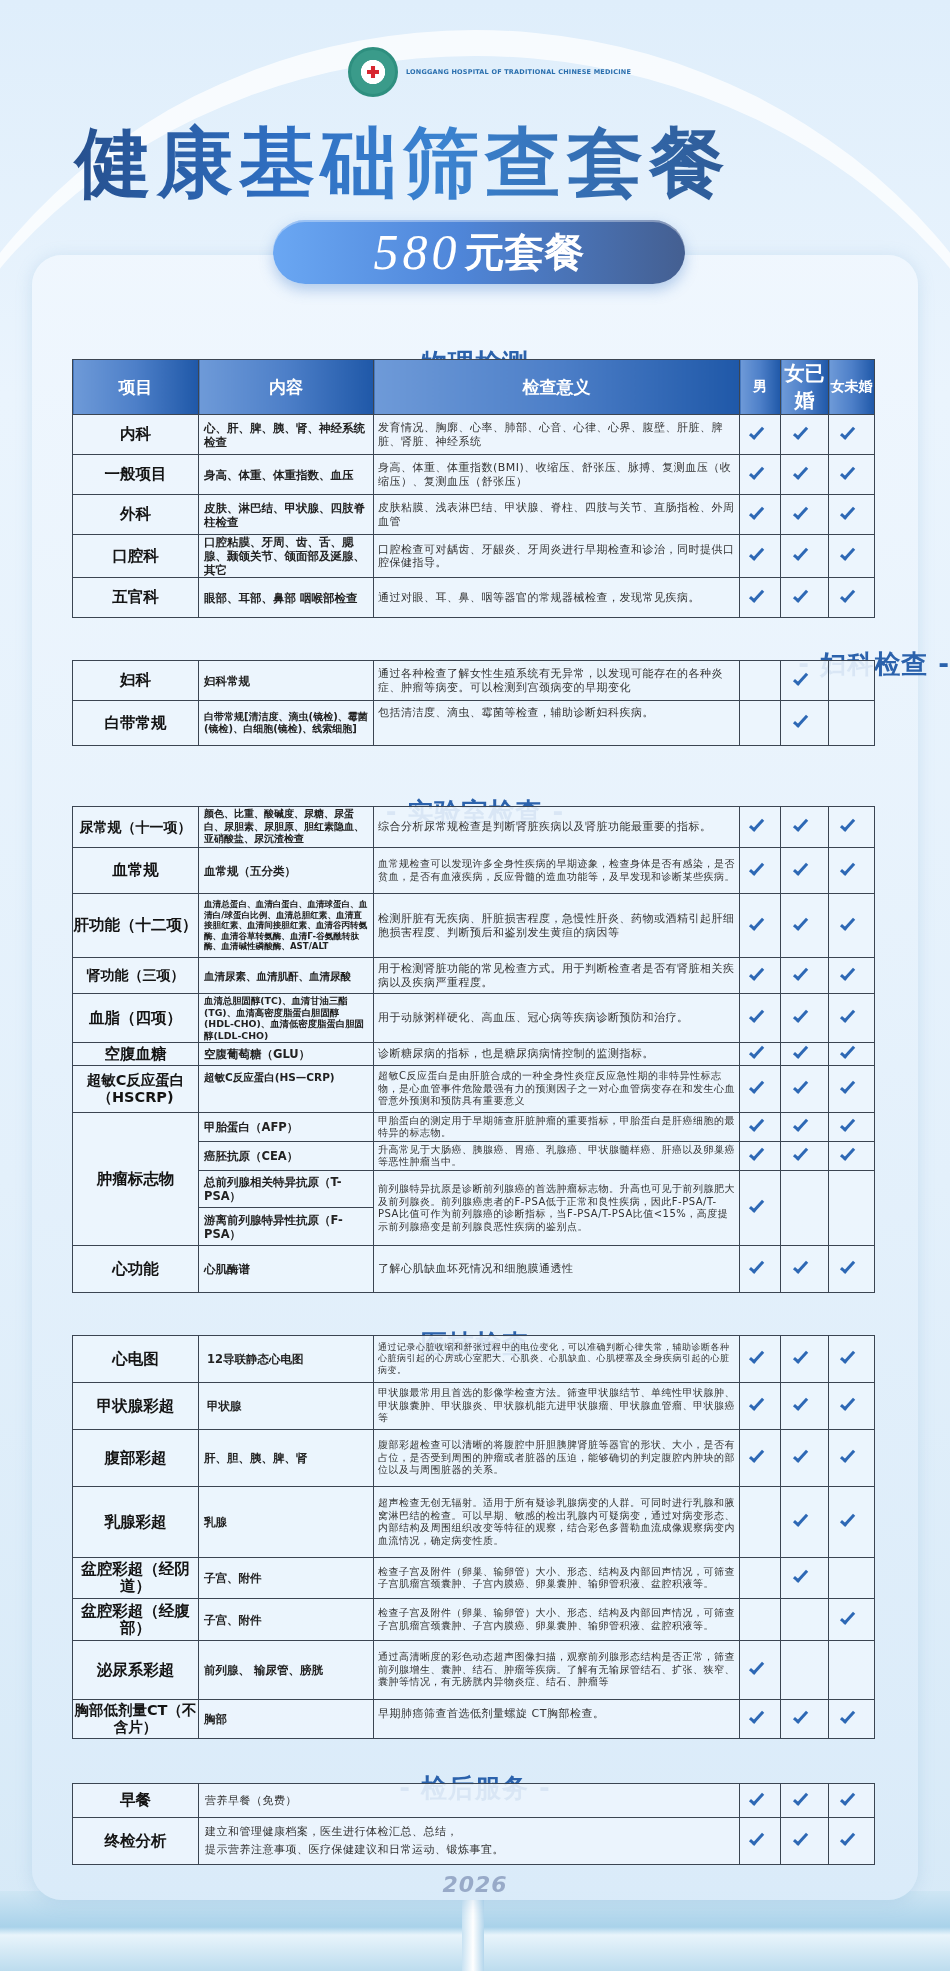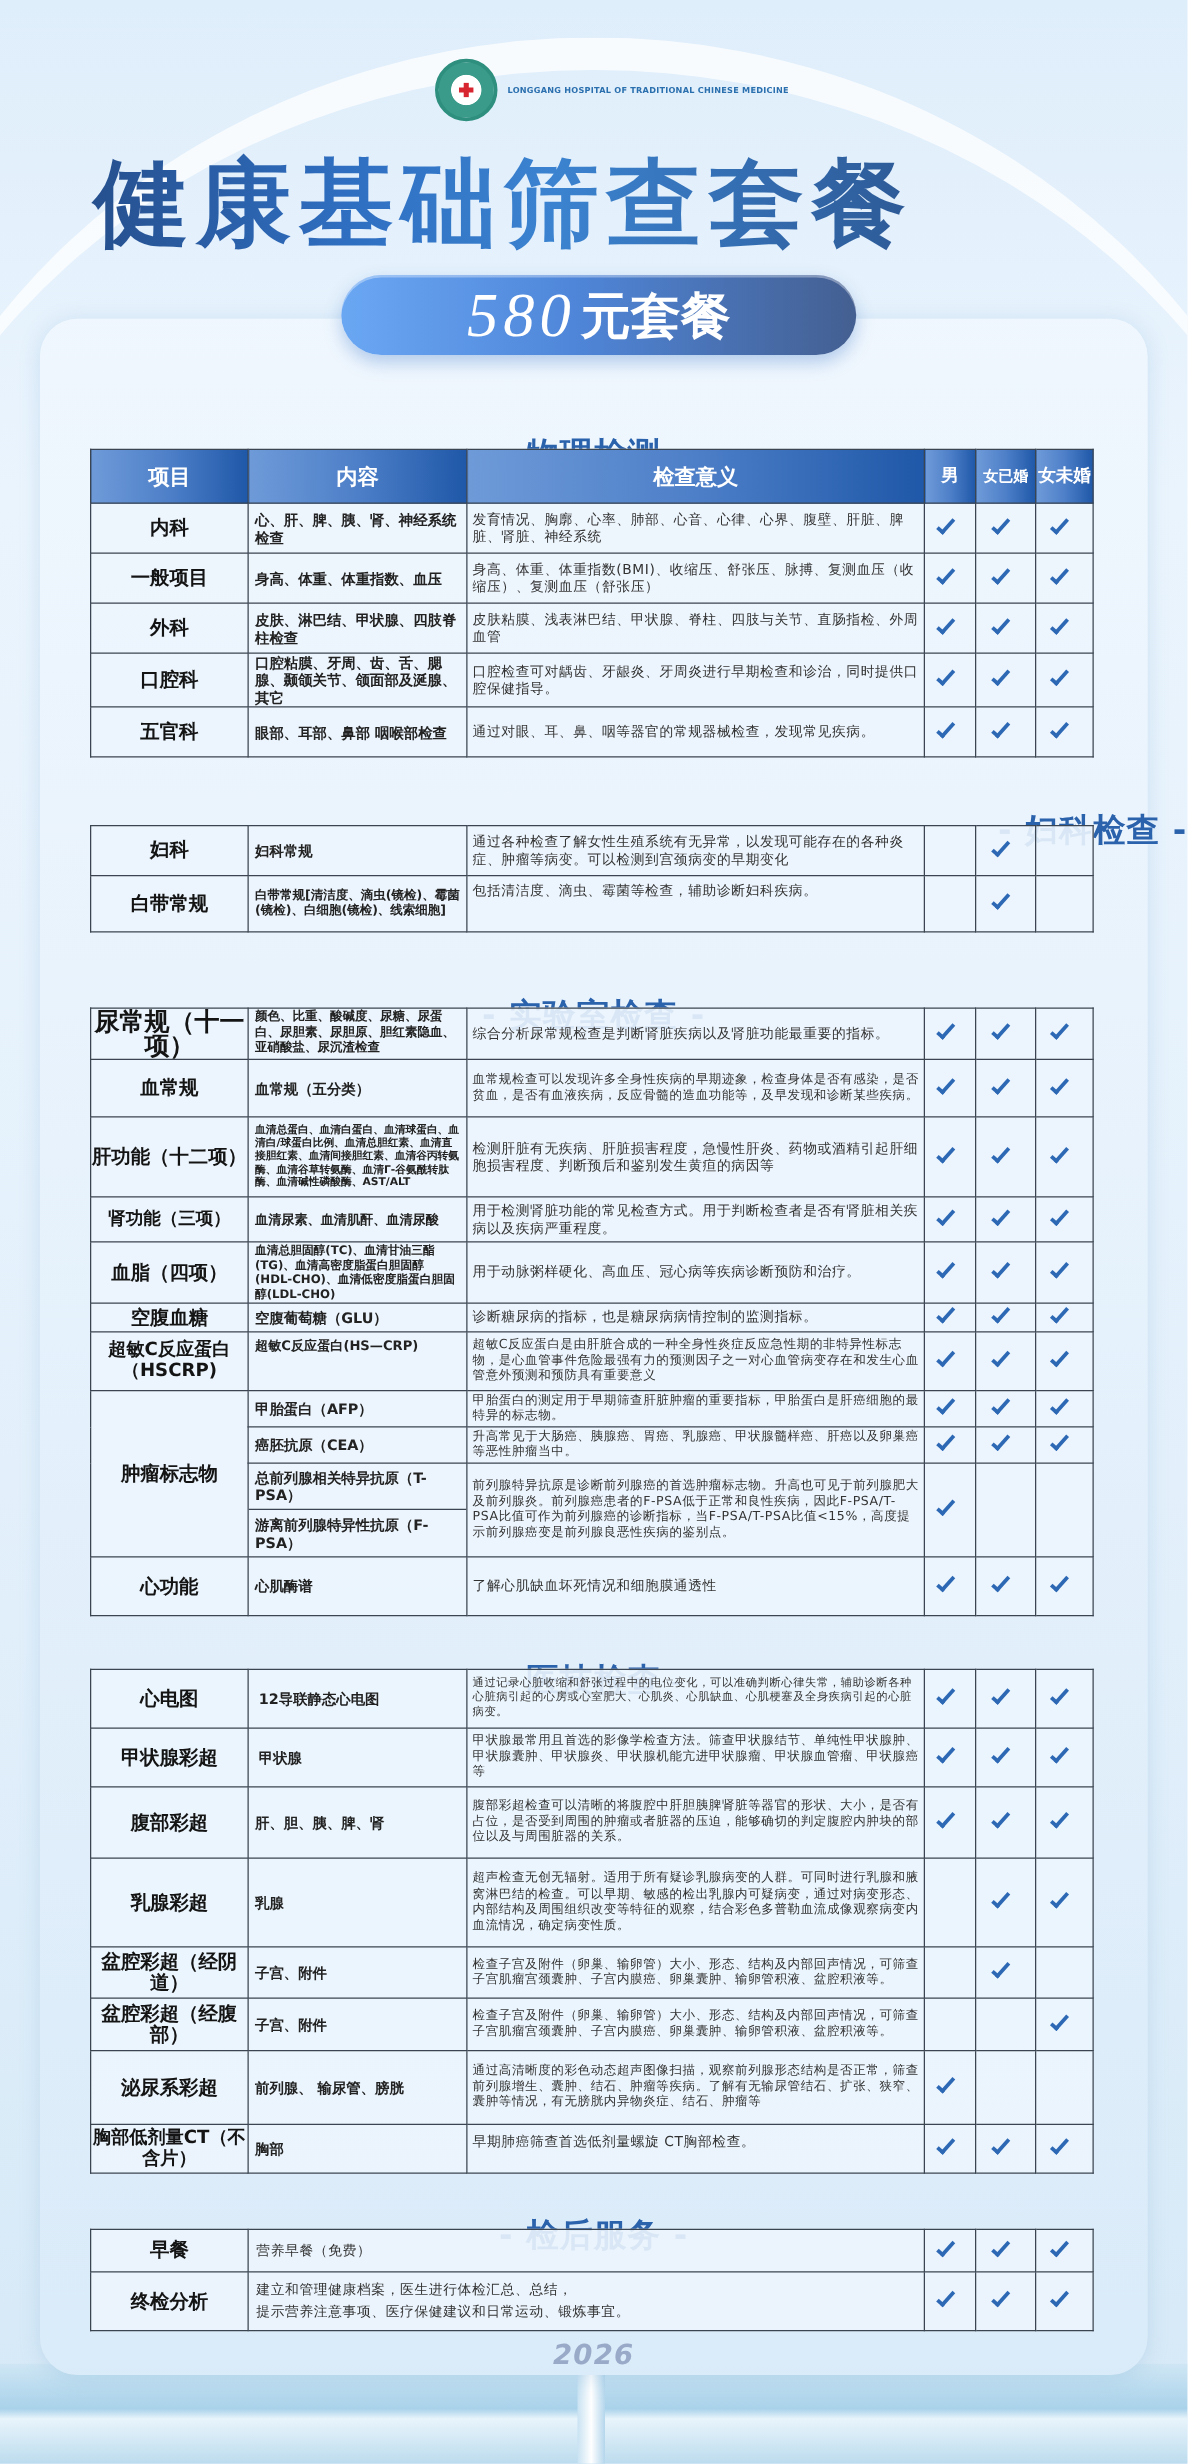--- a/index.html
+++ b/index.html
@@ -130,21 +130,21 @@
       <col style="width:41px">
       <col style="width:48px">
       <col style="width:46px">
     </colgroup>
   <tbody>
       <tr>
     <th>项目</th>
     <th>内容</th>
     <th>检查意义</th>
     <th style="font-size:14px">男</th>
-    <th style="font-size:12px">女已婚</th>
+    <th style="font-size:20px">女已婚</th>
     <th style="font-size:14px">女未婚</th>
   </tr>
   <tr style="height:40px">
     <td class="c-item">内科</td>
     <td class="c-content">心、肝、脾、胰、肾、神经系统检查</td>
     <td class="c-mean">发育情况、胸廓、心率、肺部、心音、心律、心界、腹壁、肝脏、脾脏、肾脏、神经系统</td>
     <td class="c-chk"><span class="chk"></span></td>
     <td class="c-chk"><span class="chk"></span></td>
     <td class="c-chk"><span class="chk"></span></td>
   </tr>
@@ -218,21 +218,21 @@
   <colgroup>
       <col style="width:126px">
       <col style="width:175px">
       <col style="width:366px">
       <col style="width:41px">
       <col style="width:48px">
       <col style="width:46px">
     </colgroup>
   <tbody>
       <tr style="height:41px">
-    <td class="c-item" style="font-size:20px">尿常规（十一项）</td>
+    <td class="c-item" style="font-size:14px">尿常规（十一项）</td>
     <td class="c-content small">颜色、比重、酸碱度、尿糖、尿蛋白、尿胆素、尿胆原、胆红素隐血、亚硝酸盐、尿沉渣检查</td>
     <td class="c-mean">综合分析尿常规检查是判断肾脏疾病以及肾脏功能最重要的指标。</td>
     <td class="c-chk"><span class="chk"></span></td>
     <td class="c-chk"><span class="chk"></span></td>
     <td class="c-chk"><span class="chk"></span></td>
   </tr>
   <tr style="height:46px">
     <td class="c-item">血常规</td>
     <td class="c-content">血常规（五分类）</td>
     <td class="c-mean small">血常规检查可以发现许多全身性疾病的早期迹象，检查身体是否有感染，是否贫血，是否有血液疾病，反应骨髓的造血功能等，及早发现和诊断某些疾病。</td>

